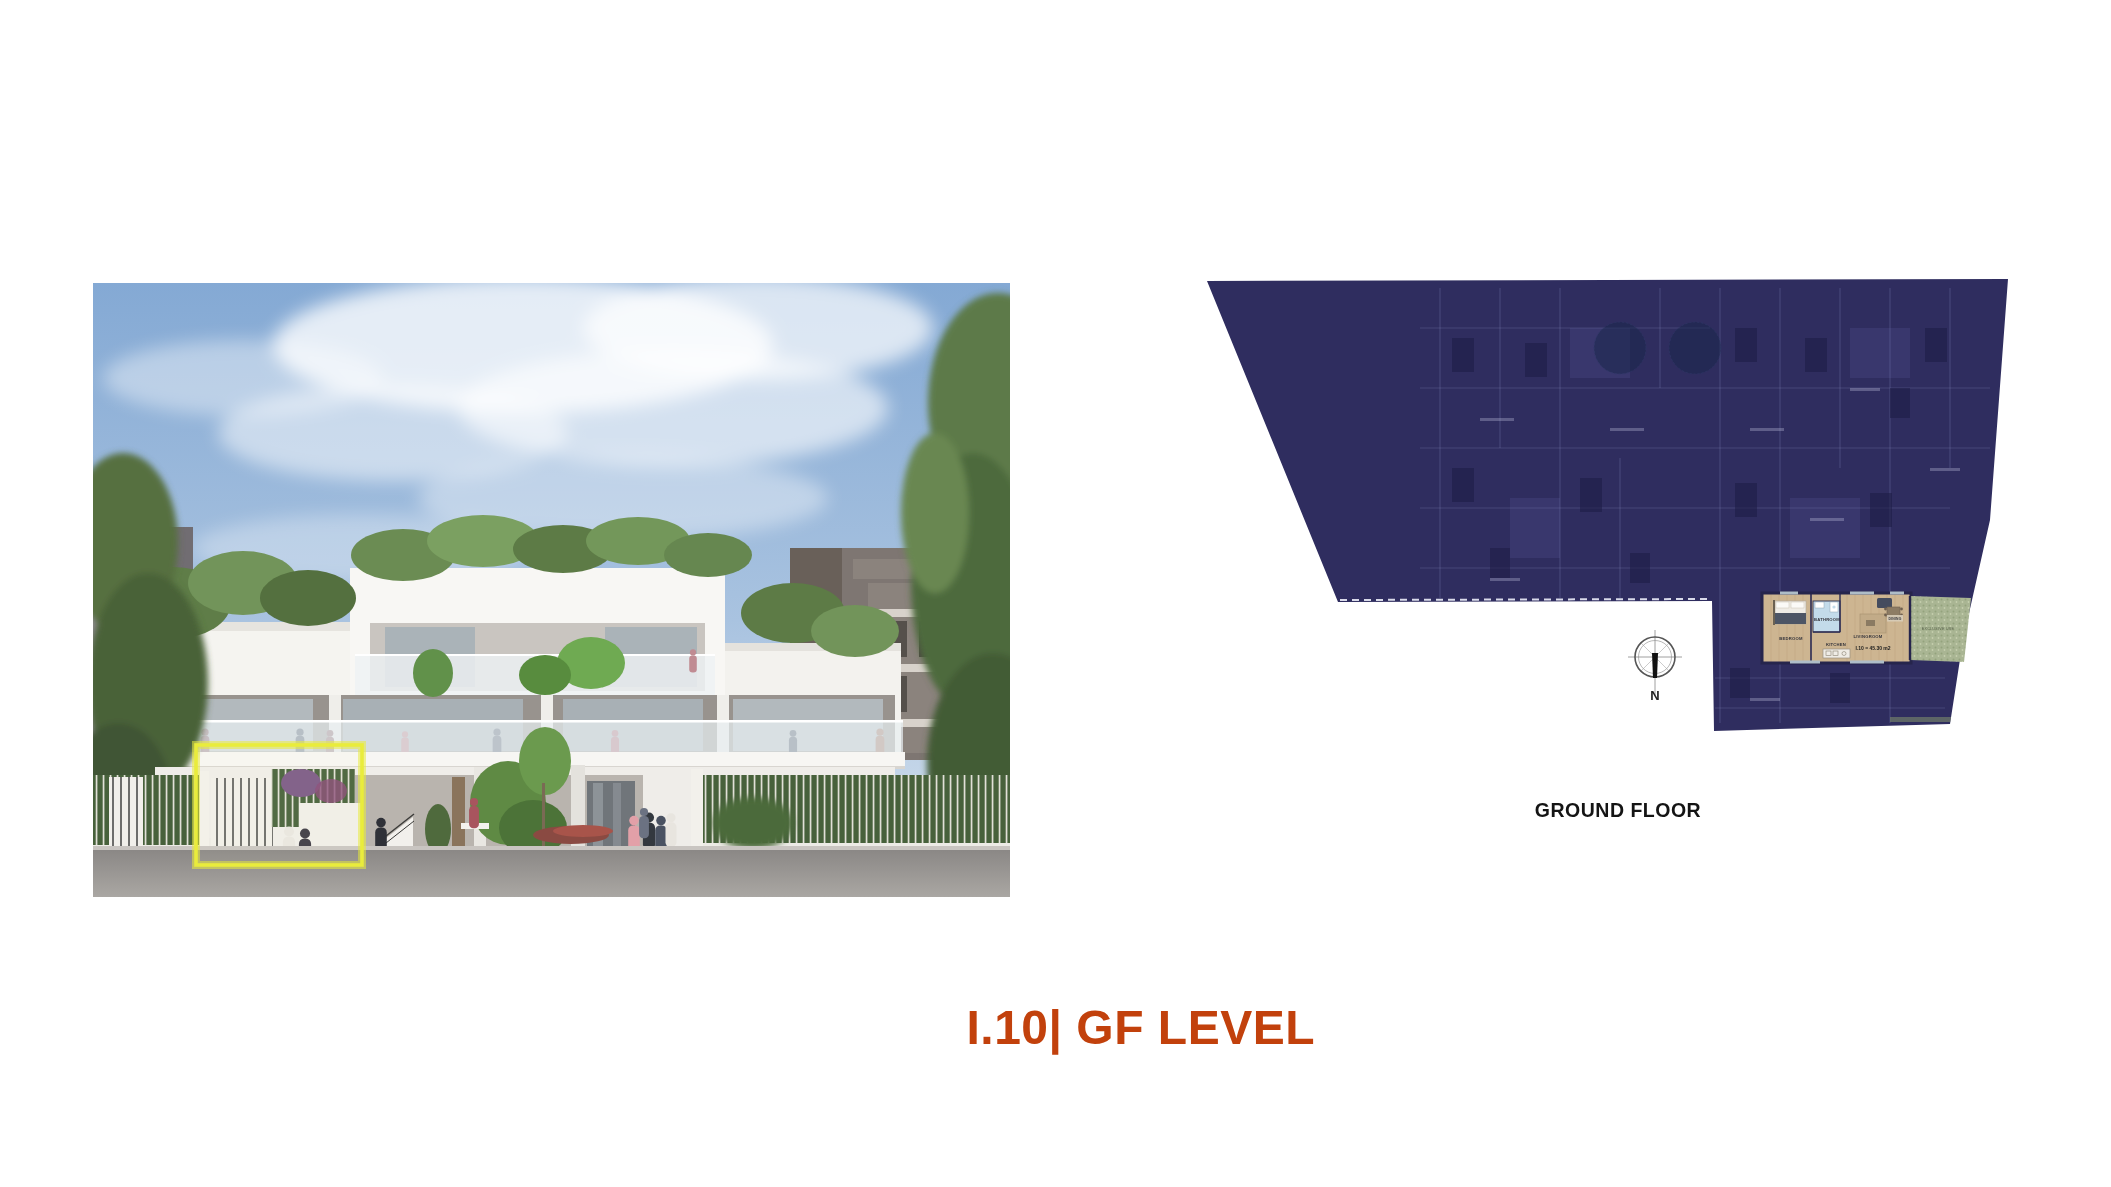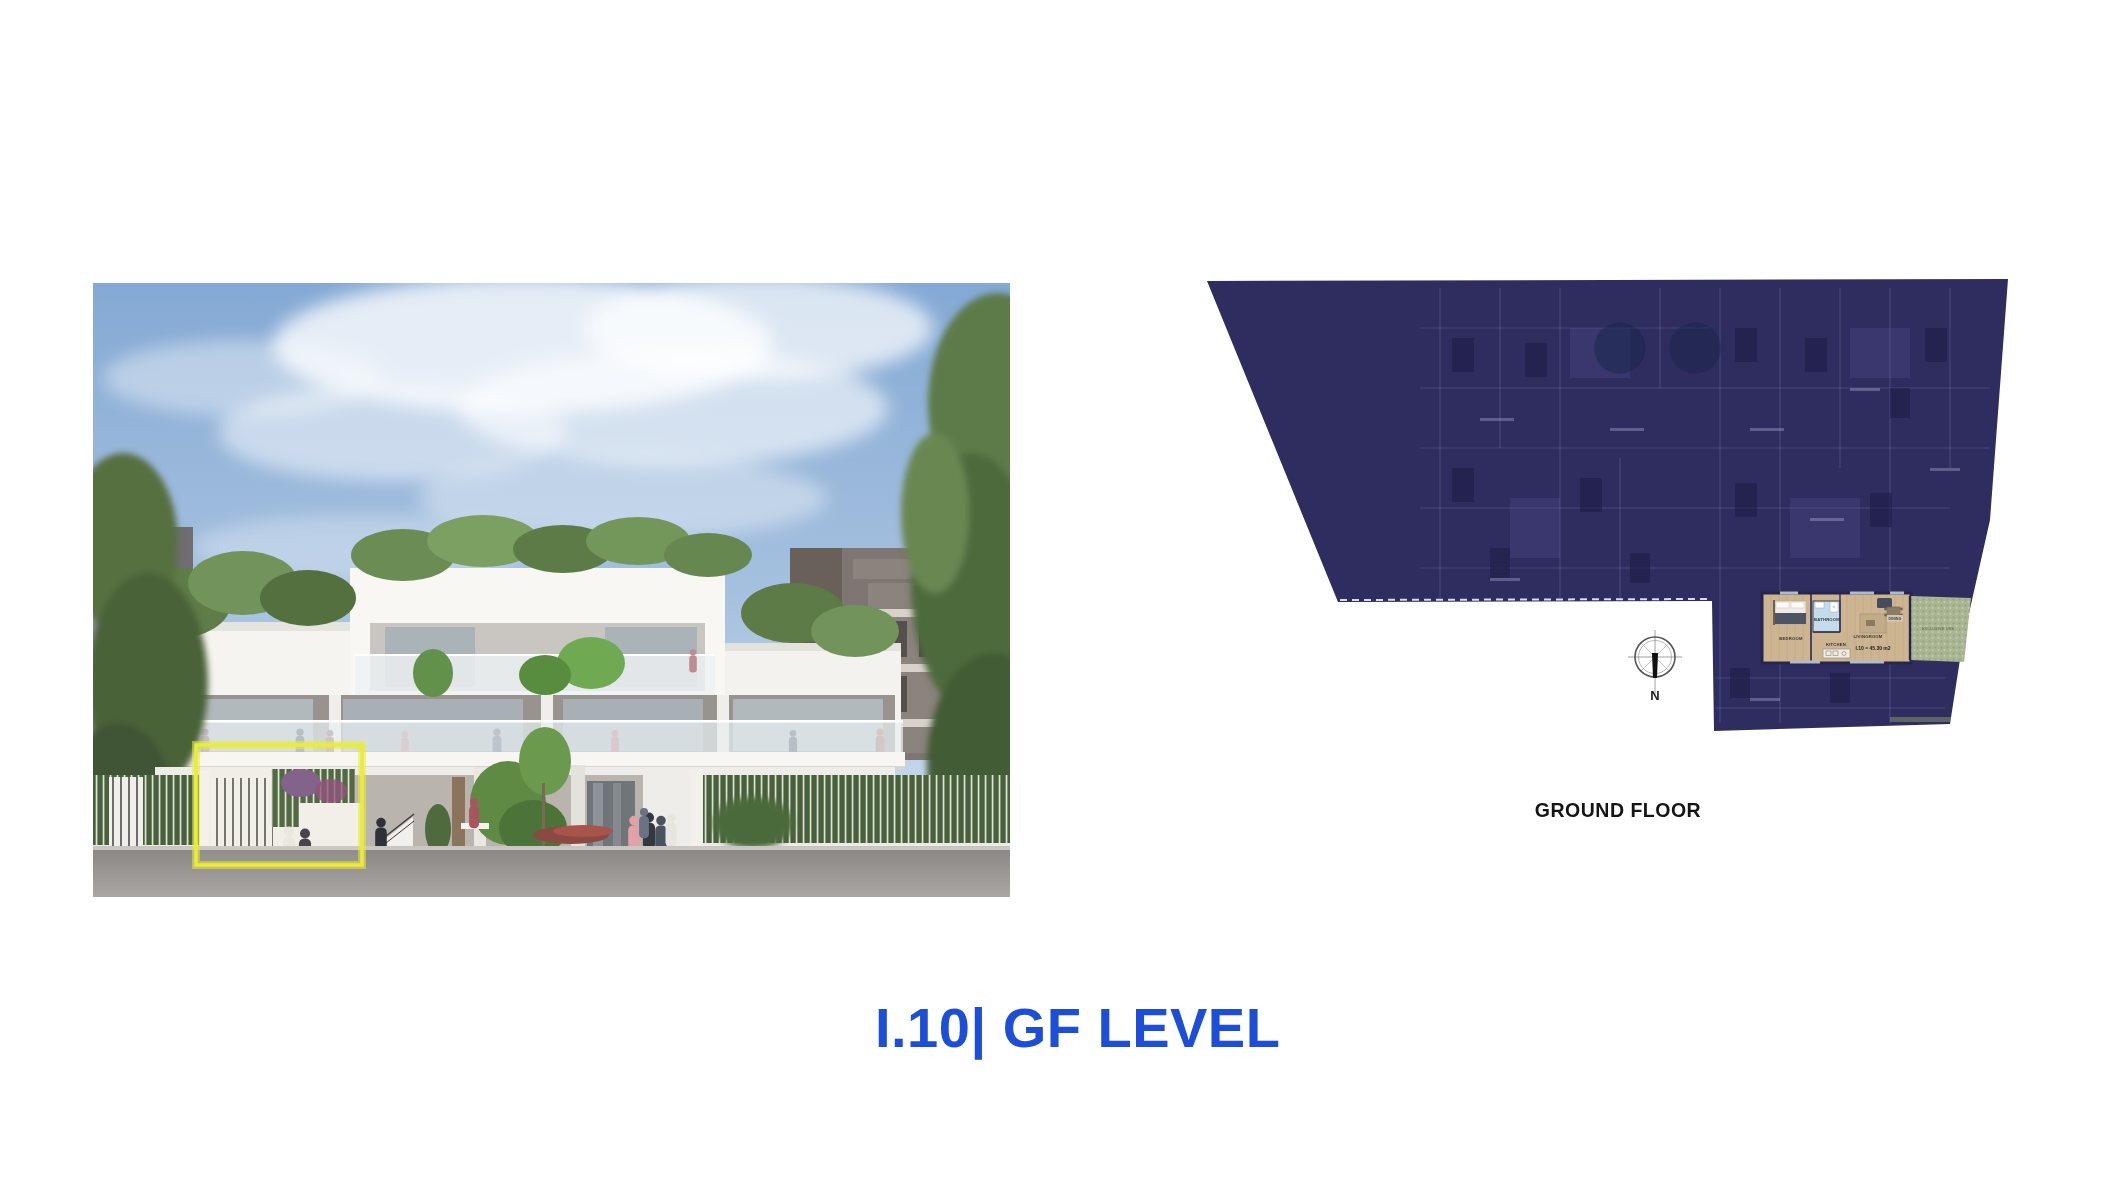--- a/index.html
+++ b/index.html
@@ -1,21 +1,21 @@
 <!DOCTYPE html>
 <html><head>
 <meta charset="utf-8">
 <style>
   html,body{margin:0;padding:0;background:#ffffff;}
   .slide{position:relative;width:2111px;height:1187px;background:#ffffff;overflow:hidden;
          font-family:"Liberation Sans", sans-serif;}
   .render-svg{position:absolute;left:93px;top:283px;width:917px;height:614px;}
   .plan-svg{position:absolute;left:1190px;top:268px;width:870px;height:620px;}
-  .page-title{position:absolute;left:875px;top:1002px;width:440px;text-align:left;
-              font-size:56px;font-weight:700;color:#1d4ed8;letter-spacing:0.5px;line-height:52px;}
+  .page-title{position:absolute;left:875px;top:1002px;width:440px;text-align:right;
+              font-size:48px;font-weight:700;color:#c2410c;letter-spacing:0.5px;line-height:52px;}
   svg text{font-family:"Liberation Sans", sans-serif;}
 </style>
 </head>
 <body>
 
 <div class="slide">
 
   <svg class="render-svg" viewBox="0 0 917 614">
     <defs>
       <linearGradient id="sky" x1="0" y1="0" x2="0" y2="1">

